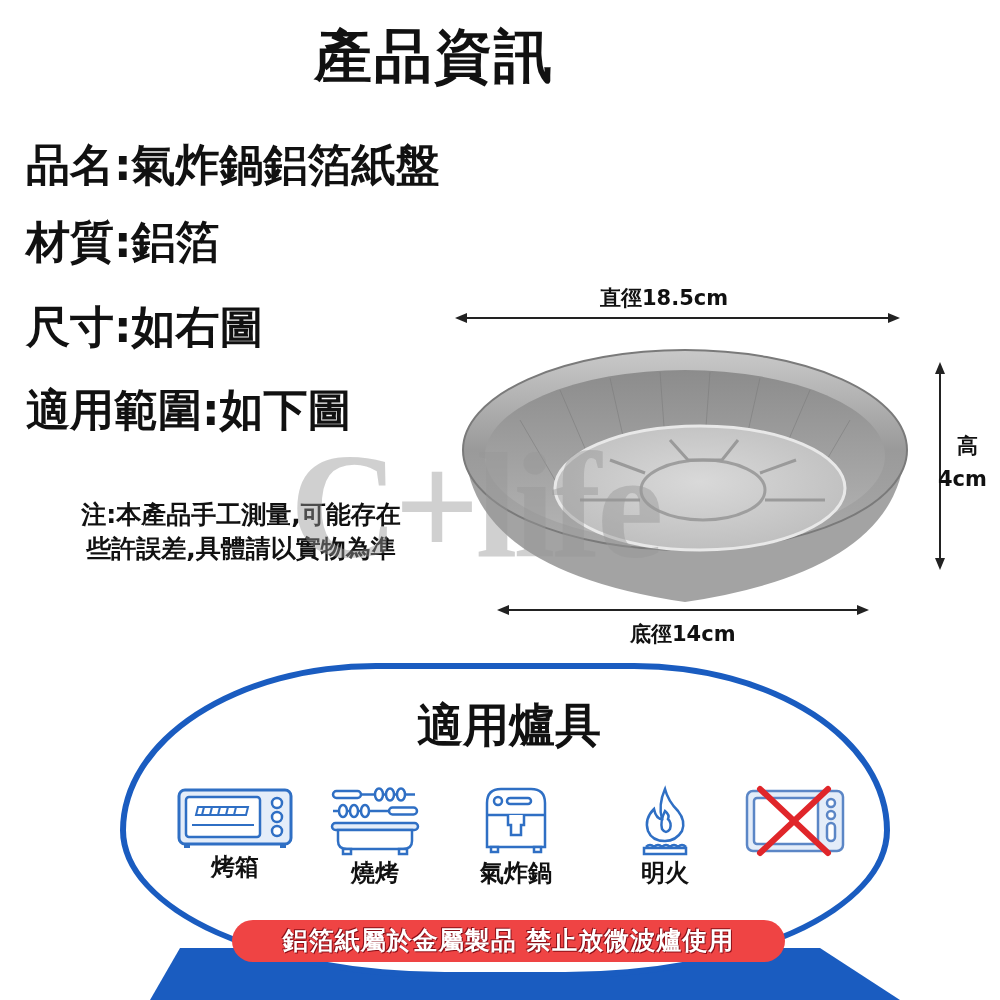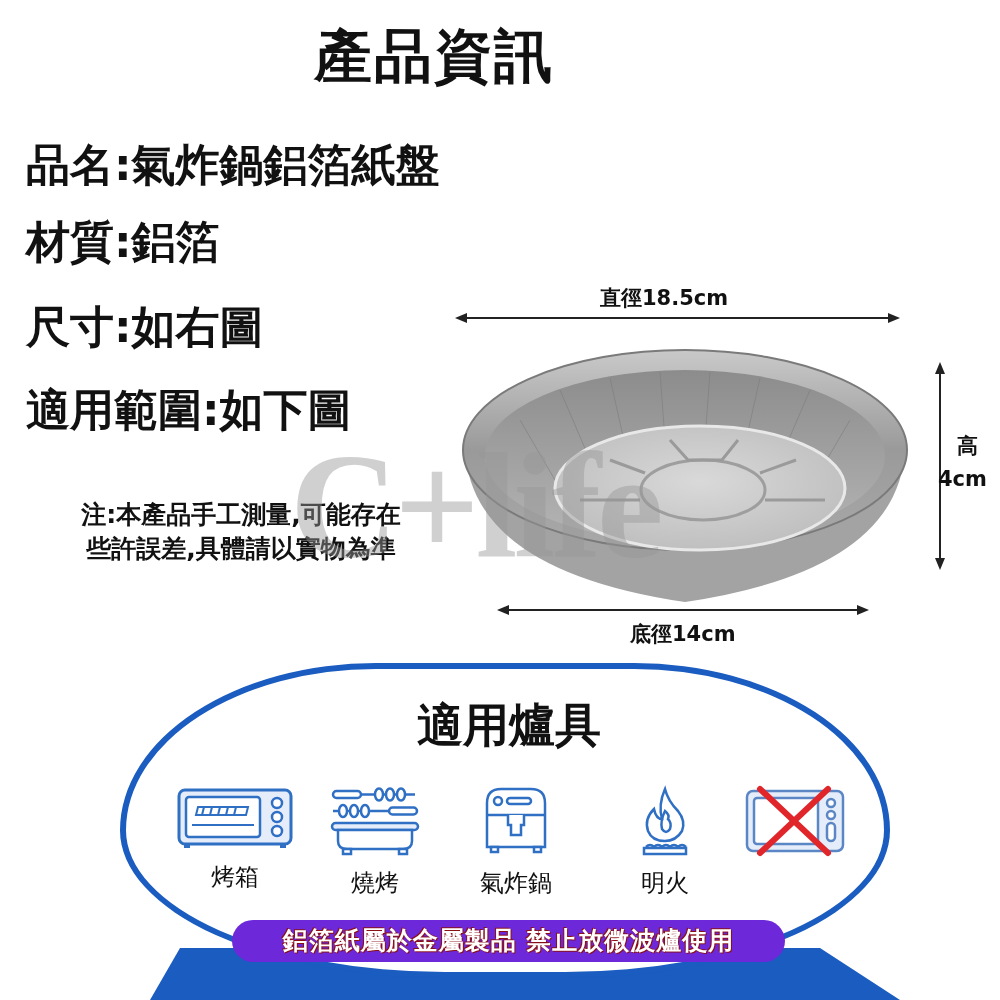--- a/index.html
+++ b/index.html
@@ -9,22 +9,22 @@
   .title { left:0; width:868px; top:18px; text-align:center; font-size:58px; font-weight:bold; letter-spacing:2px; }
   .spec { left:26px; font-size:44px; font-weight:bold; line-height:1; white-space:nowrap; }
   .note { left:26px; top:498px; width:430px; font-size:25px; font-weight:bold; line-height:34px; text-align:center; }
   .watermark { left:290px; top:420px; font-size:150px; font-weight:bold; color:rgba(150,150,150,0.45); letter-spacing:-4px; z-index:5; pointer-events:none;font-family:Liberation Serif, serif; }
   .dim-label { font-size:21px; font-weight:bold; white-space:nowrap; }
   .blue-base { z-index:1; }
   .pill { left:120px; top:663px; width:770px; height:315px; background:#fff; border:6px solid #1a5cc0; border-radius:260px 260px 330px 330px / 170px 170px 150px 150px; box-sizing:border-box; z-index:2; }
   .stove-title { left:9px; width:1000px; top:695px; text-align:center; font-size:46px; font-weight:bold; z-index:3; }
   .appliance { top:785px; width:140px; text-align:center; z-index:3; }
   .appliance svg { display:block; margin:0 auto; }
-  .appliance .lbl { font-size:24px; font-weight:normal; margin-top:10px; }
-  .banner { left:232px; top:920px; width:553px; height:42px; background:#6d28d9; border-radius:21px; z-index:3;
+  .appliance .lbl { font-size:24px; font-weight:bold; }
+  .banner { left:232px; top:920px; width:553px; height:42px; background:#ef4444; border-radius:21px; z-index:3;
             color:#fff; font-size:25px; font-weight:bold; text-align:center; line-height:42px; letter-spacing:1px;
             text-shadow: 0 0 1px #8a0f18, 1px 1px 0 #8a0f18, -1px -1px 0 #8a0f18; }
 </style>
 </head>
 <body>
 
 <div class="abs title">產品資訊</div>
 
 <div class="abs spec" style="top:143px;text-align:right;"><span>品名</span><span>:</span><span>氣炸鍋鋁箔紙盤</span></div>
 <div class="abs spec" style="top:220px;"><span>材質</span><span>:</span><span>鋁箔</span></div>

